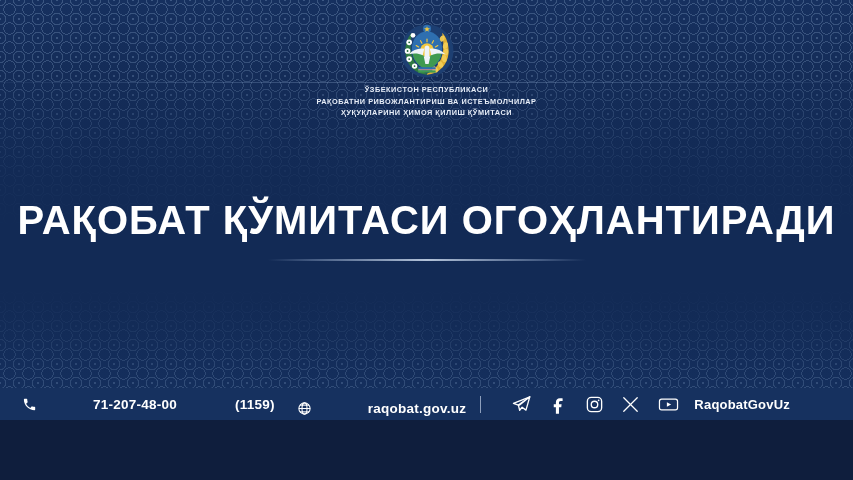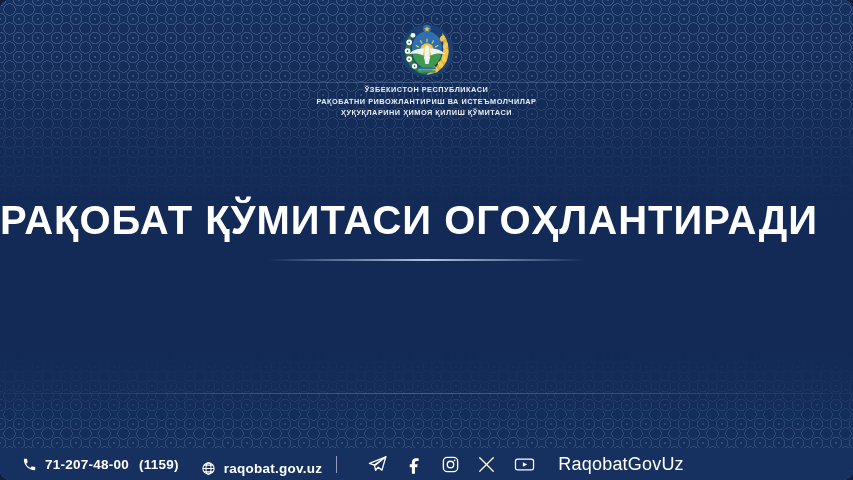--- a/index.html
+++ b/index.html
@@ -7,25 +7,24 @@
     padding: 0;
     background: #0f1e3d;
   }
   body {
     font-family: "Liberation Sans", sans-serif;
   }
 
   .stage {
     position: relative;
     width: 853px;
-    height: 480px;
+    height: 420px;
     overflow: hidden;
     background: #3b82f6;
     user-select: none;
-    border-radius: 10px;
   }
 
   
   .bg-base {
     position: absolute;
     inset: 0;
     background:
       linear-gradient(180deg,
         #16305f 0%,
         #142c58 18%,
@@ -110,21 +109,21 @@
     line-height: 11.6px;
     text-transform: uppercase;
   }
 
   
   .headline-wrap {
     position: absolute;
     top: 196px;
     left: 0;
     right: 0;
-    text-align: left;
+    text-align: center;
   }
   .headline {
     color: #ffffff;
     font-size: 40px;
     font-weight: bold;
     letter-spacing: 1.0px;
     line-height: 48px;
     white-space: nowrap;
   }
   .headline-rule {
@@ -163,20 +162,21 @@
     display: flex;
     align-items: center;
     padding-left: 22px;
     box-sizing: border-box;
     color: #ffffff;
   }
   .footer-item {
     display: flex;
     align-items: center;
     white-space: nowrap;
+    gap: 48px;
   }
   .footer-text {
     font-size: 13.5px;
     font-weight: bold;
     letter-spacing: 0.25px;
     color: #ffffff;
   }
   .ico {
     display: inline-flex;
     align-items: center;
@@ -193,24 +193,24 @@
     background: rgba(215,228,245,0.62);
     margin: 0 14px;
     flex: none;
   }
   .social-row {
     display: flex;
     align-items: center;
   }
   .social-row .ico + .ico { margin-left: 17px; }
   .handle {
-    font-size: 18px;
-    font-weight: normal;
+    font-size: 13px;
+    font-weight: bold;
     letter-spacing: 0.2px;
-    margin-left: 22px;
+    margin-left: 14px;
     color: #ffffff;
   }
 </style>
 </head>
 <body>
 
 <div class="stage">
 
   <div class="bg-base"></div>
   <div class="pattern pattern-top"></div>

